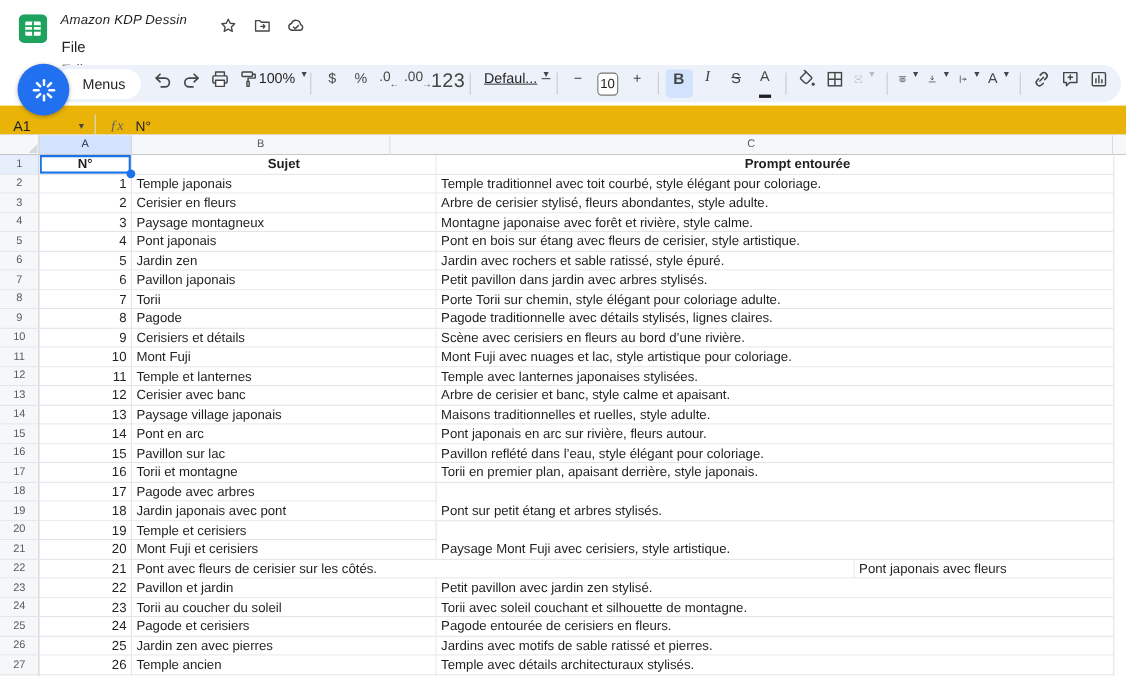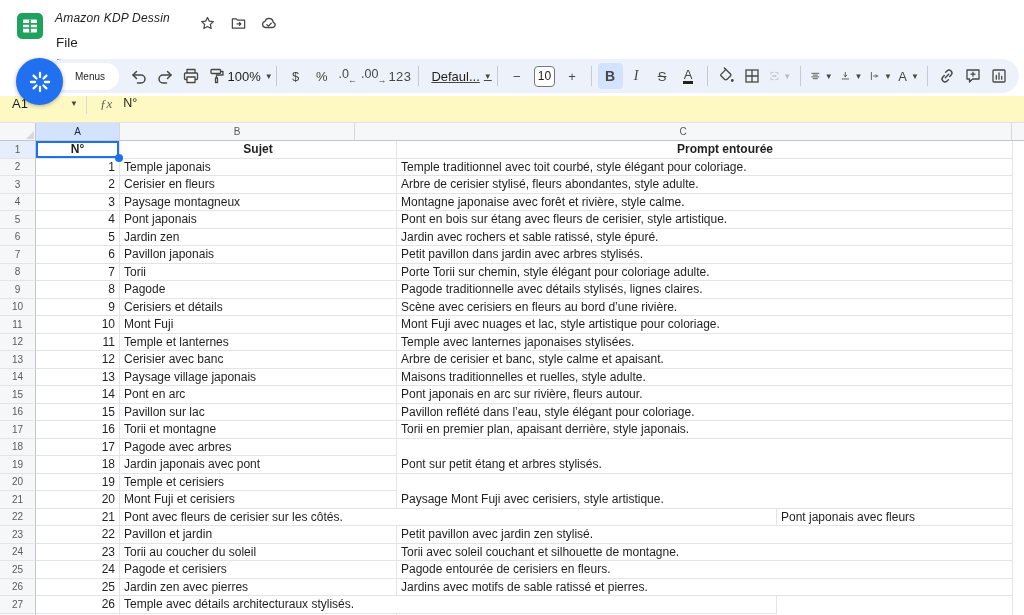--- a/index.html
+++ b/index.html
@@ -18,55 +18,55 @@
   .menu-item { padding:3px 8px; border-radius:8px; cursor:default; }
   
   .toolbar {
     position:absolute; left:45px; right:5px; top:59px; height:34px;
     background:#edf2fa; border-radius:17px;
     display:flex; align-items:center; padding:0 8px 0 4px; gap:1px;
     font-size:13px; color:#444746; white-space:nowrap;
   }
   .pill {
     background:#fff; border-radius:15px; height:27px; margin-right:6px;
-    display:flex; align-items:center; padding:0 14px 0 26px; font-size:10px; color:#1f1f1f;
+    display:flex; align-items:center; padding:0 14px 0 26px; font-size:13px; color:#1f1f1f;
   }
   .tbtn {
     height:26px; min-width:25px; padding:0 3px; border-radius:4px;
-    display:flex; align-items:center; justify-content:center; color:#444746;
+    display:flex; justify-content:center; color:#444746;
   }
   .tbtn.active { background:#d3e3fd; }
   .tbtn.disabled { color:#b7bcc3; }
   .tbtn svg { display:block; }
   .sep { width:1px; height:20px; background:#c6cad1; margin:0 5px; flex:0 0 auto; }
   .dd { font-size:8px; margin-left:4px; color:#444746; }
   .dd.dis { color:#b7bcc3; }
   .zoom-label, .font-label { font-size:13px; color:#1f1f1f; }
   .font-ctrl { min-width:66px; justify-content:space-between; padding:0 6px;text-decoration:underline; }
   .size-box {
     width:26px; height:21px; border:1px solid #747775; border-radius:4px; background:#fff;
     display:flex; align-items:center; justify-content:center; font-size:12px; color:#1f1f1f; margin:0 4px;
   }
   .bold-glyph { font-weight:700; font-size:14px; }
   .italic-glyph { font-style:italic; font-family:"Liberation Serif", serif; font-size:14px; }
   .strike-glyph { text-decoration:line-through; font-size:13px; }
   .color-glyph { font-size:13px; border-bottom:3px solid #202124; line-height:13px; padding:0 1px; }
   .dec-glyph { display:flex; align-items:flex-start; font-size:12.5px; }
   .dec-glyph .arr { font-size:9px; margin-top:8px; margin-left:-1px; }
-  .num123 { font-size:13px; letter-spacing:.3px; }
+  .num123 { font-size:18px; letter-spacing:.3px; }
   
   .rec-bubble {
     position:absolute; left:16px; top:58px; width:47px; height:47px; border-radius:50%;
     background:#2070f0; box-shadow:0 1px 4px rgba(0,0,0,.3); z-index:9;
     display:flex; align-items:center; justify-content:center;
   }
   
   .fbar {
-    position:absolute; left:0; top:96px; width:1024px; height:27px; background:#fef9c3;
-    display:flex; align-items:flex-start; border-bottom:1px solid #e1e3e6;
+    position:absolute; left:0; top:96px; width:1024px; height:27px; background:#eab308;
+    display:flex; align-items:flex-end; border-bottom:1px solid #e1e3e6;
   }
   .name-box { width:86px; display:flex; align-items:center; padding:0 8px 0 12px; font-size:13px; color:#1f1f1f; }
   .name-box .dd { margin-left:auto; }
   .fsep { width:1px; height:18px; background:#dadce0; }
   .fx { font-style:italic; font-family:"Liberation Serif", serif; color:#5f6368; font-size:13px; margin:0 11px 0 13px; }
   .fvalue { font-size:12.5px; color:#1f1f1f; }
   
   .grid { position:absolute; left:0; top:123px; width:1024px; height:492px; background:#fff; }
   .ghead { display:flex; height:18px; }
   .corner { width:36px; background:#f6f7f8; border-right:1px solid #c3c6ca; border-bottom:1px solid #c3c6ca; position:relative; }
@@ -494,20 +494,21 @@
   <div class="row">
     <div class="rh">26</div>
     <div class="cell cA">25</div>
     <div class="cell cB">Jardin zen avec pierres</div>
     <div class="cell cC">Jardins avec motifs de sable ratissé et pierres.</div>
   </div>
 
   <div class="row">
     <div class="rh">27</div>
     <div class="cell cA">26</div>
+    <div class="cell cB">Temple ancien</div>
     <div class="cell cC">Temple avec détails architecturaux stylisés.</div>
   </div>
 
   <div class="row">
     <div class="rh"></div>
     <div class="cell cA"></div>
     <div class="cell cB"></div>
     <div class="cell cC"></div>
   </div>
 </div>

